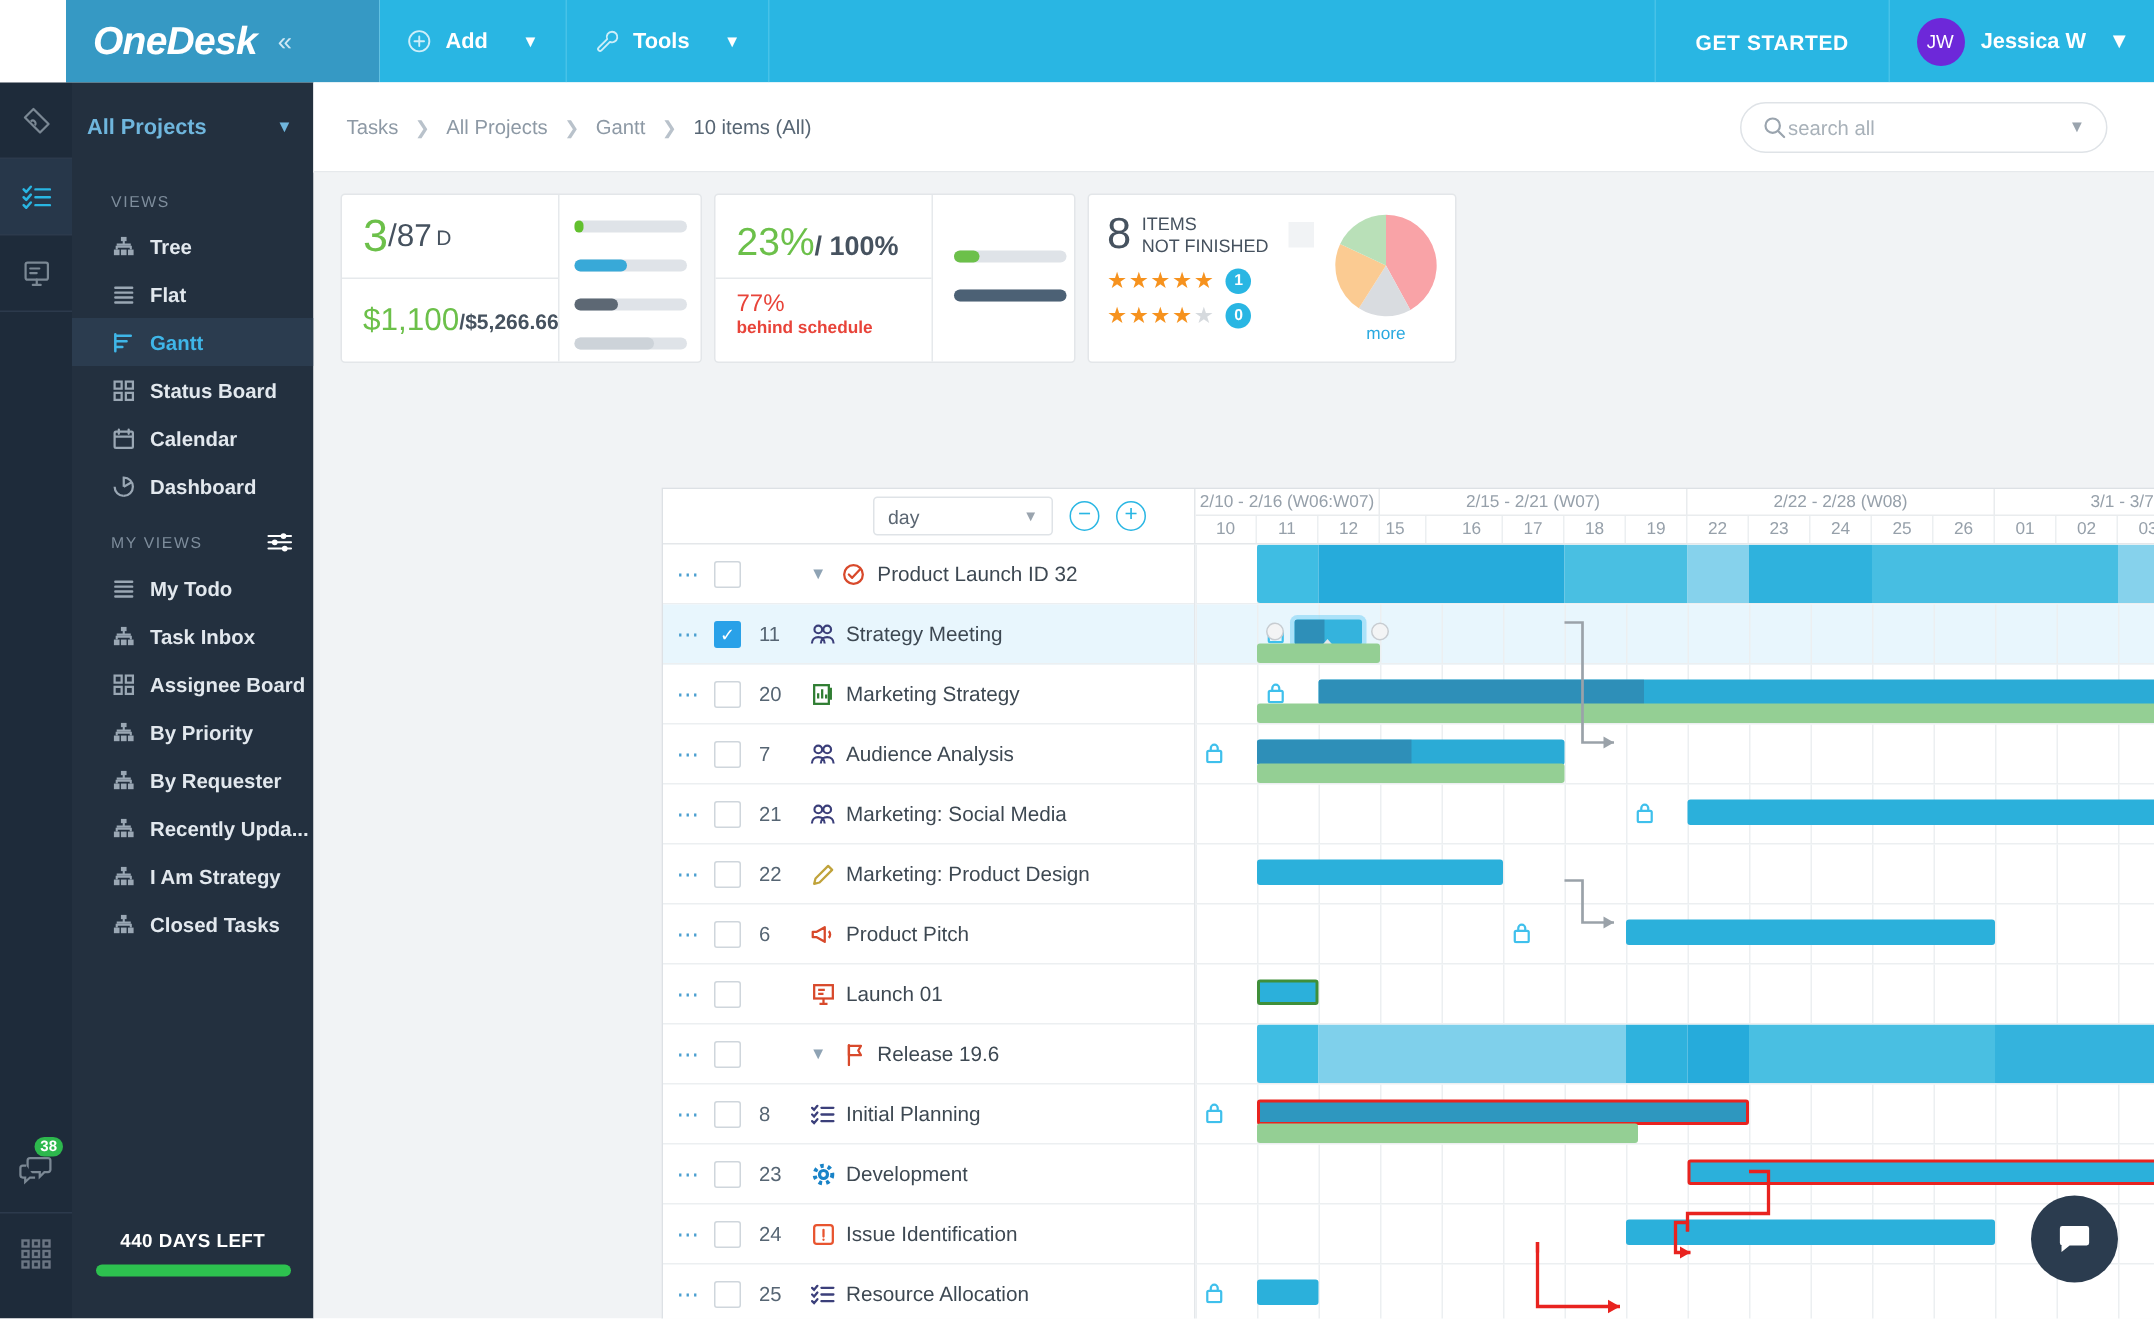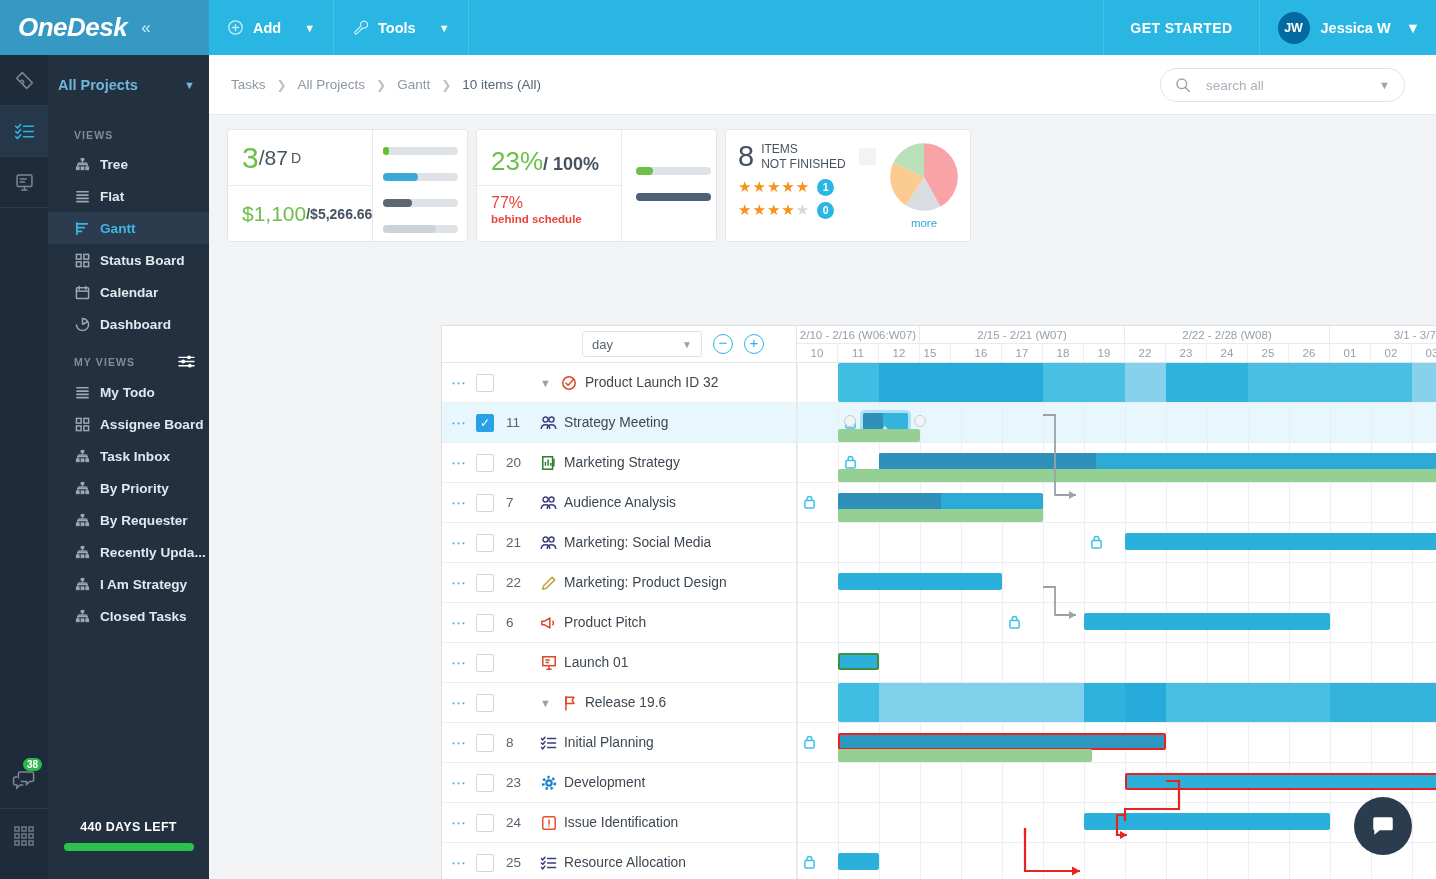--- a/index.html
+++ b/index.html
@@ -4,69 +4,69 @@
 <style>
   * { box-sizing: border-box; margin: 0; padding: 0; }
   html, body {
     width: 1436px; height: 879px; overflow: hidden;
     font-family: "Liberation Sans", sans-serif;
     background: #ffffff; color: #3b4754;
   }
   .app { position: relative; width: 1436px; height: 879px; }
 
   
-  .topbar { position:absolute; left:0; top:0; width:1436px; height:43px; display:flex; }
+  .topbar { position:absolute; left:0; top:0; width:1436px; height:43px; display:flex;padding-left:44px; }
   .brand { width:209px; height:55px; background:#3699c4; display:flex; align-items:center; padding-left:18px; }
   .brand-logo { color:#fff; font-size:26px; font-weight:bold; font-style:italic; letter-spacing:-0.5px; }
   .collapse-btn { color:#cfe8f4; font-size:17px; margin-left:14px; cursor:pointer; }
   .topnav { flex:1; height:55px; background:#29b6e3; display:flex; align-items:stretch; }
   .topnav-item { display:flex; align-items:center; gap:9px; padding:0 18px; color:#fff;
      font-size:14.5px; font-weight:bold; cursor:pointer; border-right:1px solid #47c2e8; }
   .topnav-item .caret { font-size:11px; margin-left:14px; }
   .topnav-spacer { flex:1; }
   .get-started { display:flex; align-items:center; padding:0 26px; color:#fff; font-size:14px;
      font-weight:bold; letter-spacing:.4px; cursor:pointer; border-left:1px solid #47c2e8; }
   .user-area { display:flex; align-items:center; gap:11px; padding:0 16px 0 18px; color:#fff;
      font-size:14.5px; font-weight:bold; cursor:pointer; border-left:1px solid #47c2e8; }
-  .avatar { width:32px; height:32px; border-radius:50%; background:#0369a1; color:#fff;
-     font-size:12.5px; font-weight:bold; display:flex; align-items:center; justify-content:center; }
+  .avatar { width:32px; height:32px; border-radius:50%; background:#6d28d9; color:#fff;
+     font-size:12.5px; font-weight:normal; display:flex; align-items:center; justify-content:center; }
 
   
   .rail { position:absolute; left:0; top:55px; width:48px; height:824px; background:#1e2b3a; }
   .rail-btn { width:48px; height:50px; display:flex; align-items:center; justify-content:center; cursor:pointer; position:relative; }
   .rail-btn.active { background:#27374a; }
   .rail-sep { width:48px; height:1px; background:#2c3a4c; }
   .rail-bottom { position:absolute; bottom:16px; left:0; width:48px; }
   .badge-38 { position:absolute; top:6px; right:6px; background:#2db84d; color:#fff; font-size:10px;
      font-weight:bold; border-radius:9px; padding:1px 4px; min-width:17px; text-align:center; }
 
   
   .sidebar { position:absolute; left:48px; top:55px; width:161px; height:824px; background:#23303f; }
   .proj-select { height:60px; display:flex; align-items:center; justify-content:space-between;
      padding:0 14px 0 10px; color:#6fb6dd; font-size:14.5px; font-weight:bold; cursor:pointer; }
-  .sec-label { color:#7e8d9c; font-size:10.5px; font-weight:bold; letter-spacing:1.1px;
+  .sec-label { color:#7e8d9c; font-size:10.5px; font-weight:normal; letter-spacing:1.1px;
      padding:14px 0 7px 26px; display:flex; align-items:center; justify-content:space-between; padding-right:14px; }
   .nav-item { height:32px; display:flex; align-items:center; gap:10px; padding-left:26px;
      color:#e2e8ee; font-size:13.6px; font-weight:bold; cursor:pointer; }
   .nav-item.active { background:#2b3c4f; color:#3fb6e8; }
   .nav-ic { width:16px; height:16px; display:flex; align-items:center; justify-content:center; flex:0 0 16px; }
   .days-left { position:absolute; bottom:28px; left:0; width:161px; text-align:center; }
   .days-left-txt { color:#fff; font-size:12.5px; font-weight:bold; letter-spacing:.3px; }
   .days-bar { width:130px; height:8px; border-radius:4px; background:#2dc14f; margin:9px auto 0; }
 
   
   .main { position:absolute; left:209px; top:55px; width:1227px; height:824px; background:#f1f3f5; }
   .crumbbar { height:60px; background:#fff; display:flex; align-items:center; padding-left:22px;
      border-bottom:1px solid #e6e9ec; }
   .crumb { color:#8d99a5; font-size:13.5px; cursor:pointer; }
   .crumb.last { color:#566573; }
   .crumb-sep { color:#b9c2cb; font-size:12px; margin:0 11px; }
   .search-box { position:absolute; right:31px; top:13px; width:245px; height:34px; border:1px solid #dfe3e7;
      border-radius:18px; display:flex; align-items:center; padding:0 14px; background:#fff; cursor:text; }
-  .search-ph { flex:1; color:#a8b1b9; font-size:13.5px; margin-left:15px; }
+  .search-ph { flex:1; color:#a8b1b9; font-size:13.5px; margin-left:1px; }
 
   
   .cards { position:absolute; left:18px; top:74px; display:flex; gap:8px; }
   .card { background:#fff; border:1px solid #e3e6e9; border-radius:3px; height:113px; display:flex; }
   .card-pad { padding:12px 16px; }
   .big-num { font-size:30px; font-weight:300; color:#46525f; line-height:1; }
   .big-num.green { color:#6cc04a; }
   .sm-lbl { font-size:11.5px; color:#46525f; letter-spacing:.5px; }
   .tri-bar { height:9px; border-radius:5px; overflow:hidden; display:flex; margin-top:20px; }
   .pbar-row { display:flex; align-items:center; height:26px; }
@@ -303,46 +303,46 @@
               <g stroke="currentColor" stroke-width="1.7" stroke-linecap="round">
                 <path d="M2 3h12M2 6.5h12M2 10h12M2 13.5h12"></path>
               </g>
             </svg>
           </span>
        <span>My Todo</span>
      </div>
         <div class="nav-item">
        <span class="nav-ic" style="color:#9aa7b4">
             <svg width="15" height="15" viewBox="0 0 16 16">
+              <g stroke="currentColor" stroke-width="1.5" fill="none">
+                <path d="M8 2v4M3 10V8h10v2M3 8v0"></path>
+                <path d="M3 6.5h10"></path>
+              </g>
+              <g fill="currentColor">
+                <rect x="6" y="1" width="4" height="3"></rect>
+                <rect x="1" y="10" width="4" height="4"></rect>
+                <rect x="6" y="10" width="4" height="4"></rect>
+                <rect x="11" y="10" width="4" height="4"></rect>
+              </g>
+            </svg>
+          </span>
+       <span>Task Inbox</span>
+     </div>
+        <div class="nav-item">
+       <span class="nav-ic" style="color:#9aa7b4">
+            <svg width="15" height="15" viewBox="0 0 16 16">
               <g fill="none" stroke="currentColor" stroke-width="1.6">
                 <rect x="1.5" y="1.5" width="5" height="5"></rect>
                 <rect x="9.5" y="1.5" width="5" height="5"></rect>
                 <rect x="1.5" y="9.5" width="5" height="5"></rect>
                 <rect x="9.5" y="9.5" width="5" height="5"></rect>
               </g>
             </svg>
           </span>
        <span>Assignee Board</span>
-     </div>
-        <div class="nav-item">
-       <span class="nav-ic" style="color:#9aa7b4">
-            <svg width="15" height="15" viewBox="0 0 16 16">
-              <g stroke="currentColor" stroke-width="1.5" fill="none">
-                <path d="M8 2v4M3 10V8h10v2M3 8v0"></path>
-                <path d="M3 6.5h10"></path>
-              </g>
-              <g fill="currentColor">
-                <rect x="6" y="1" width="4" height="3"></rect>
-                <rect x="1" y="10" width="4" height="4"></rect>
-                <rect x="6" y="10" width="4" height="4"></rect>
-                <rect x="11" y="10" width="4" height="4"></rect>
-              </g>
-            </svg>
-          </span>
-       <span>Task Inbox</span>
      </div>
         <div class="nav-item">
        <span class="nav-ic" style="color:#9aa7b4">
             <svg width="15" height="15" viewBox="0 0 16 16">
               <g stroke="currentColor" stroke-width="1.5" fill="none">
                 <path d="M8 2v4M3 10V8h10v2M3 8v0"></path>
                 <path d="M3 6.5h10"></path>
               </g>
               <g fill="currentColor">
                 <rect x="6" y="1" width="4" height="3"></rect>

